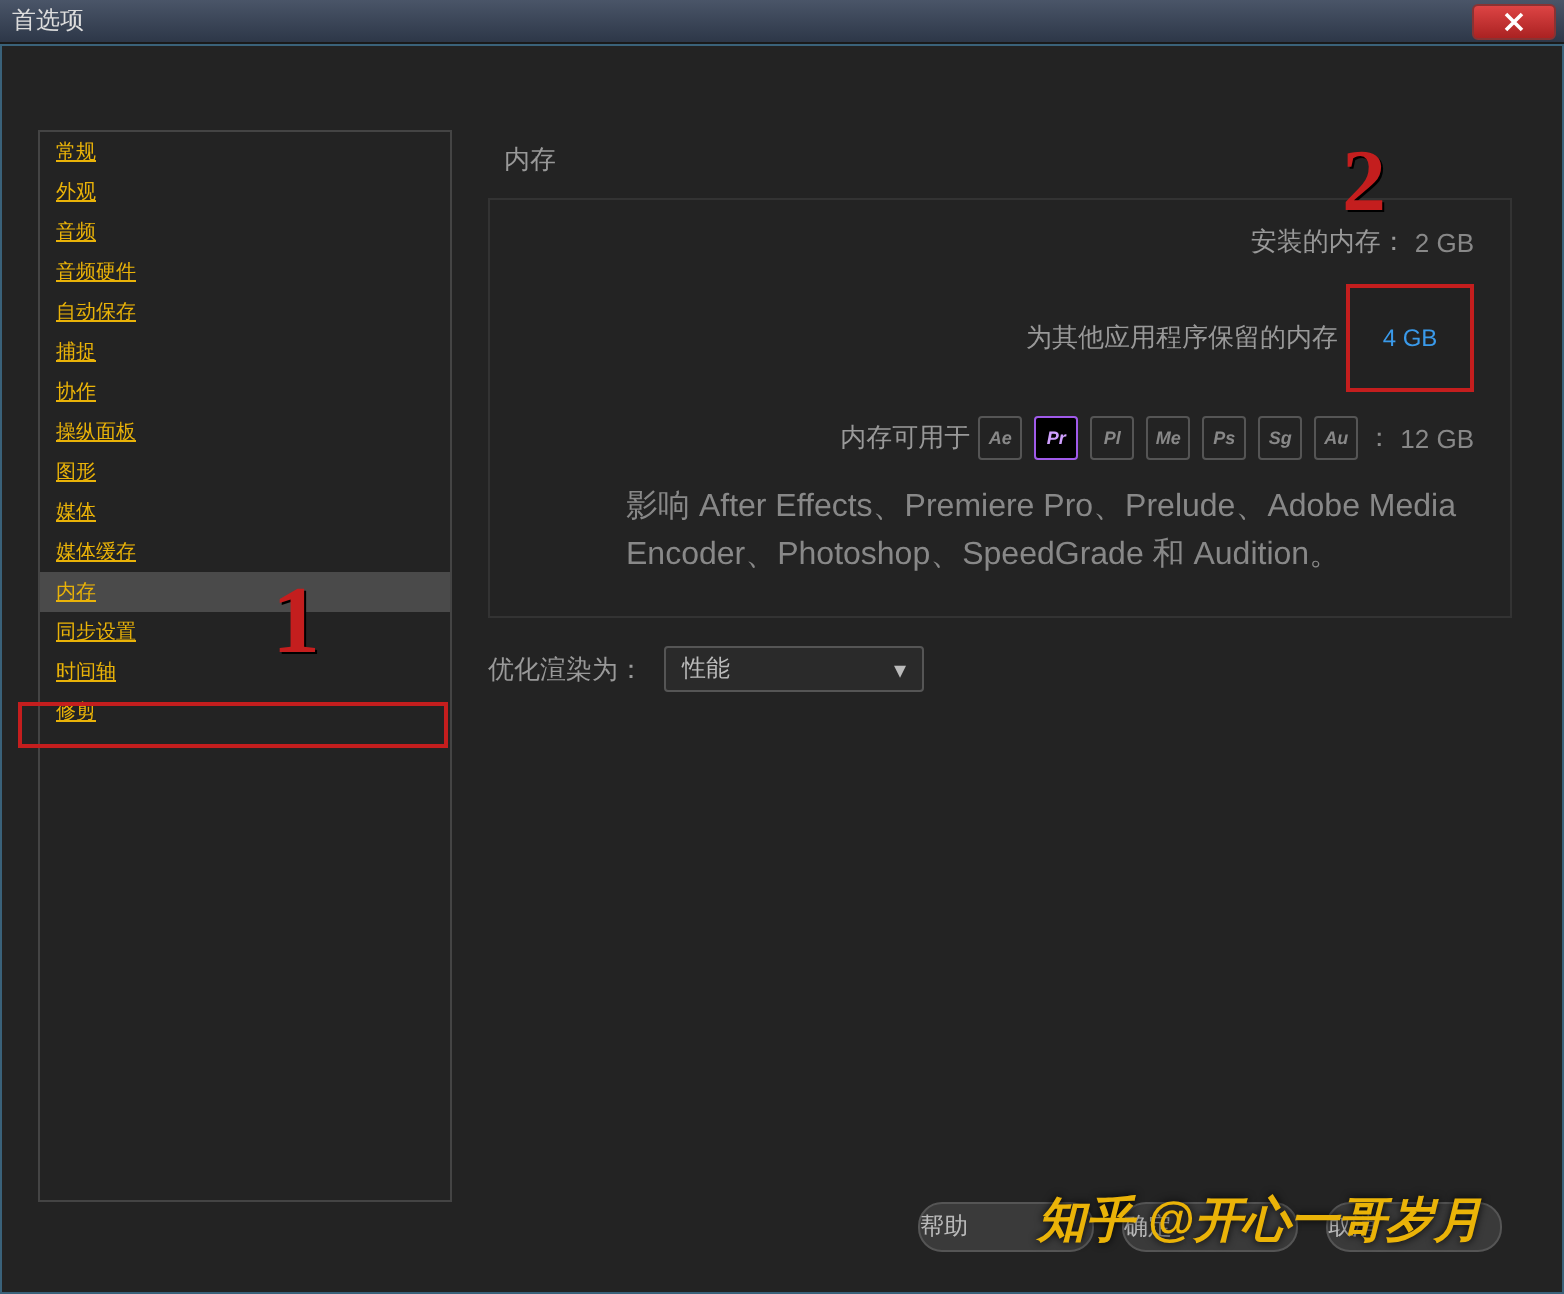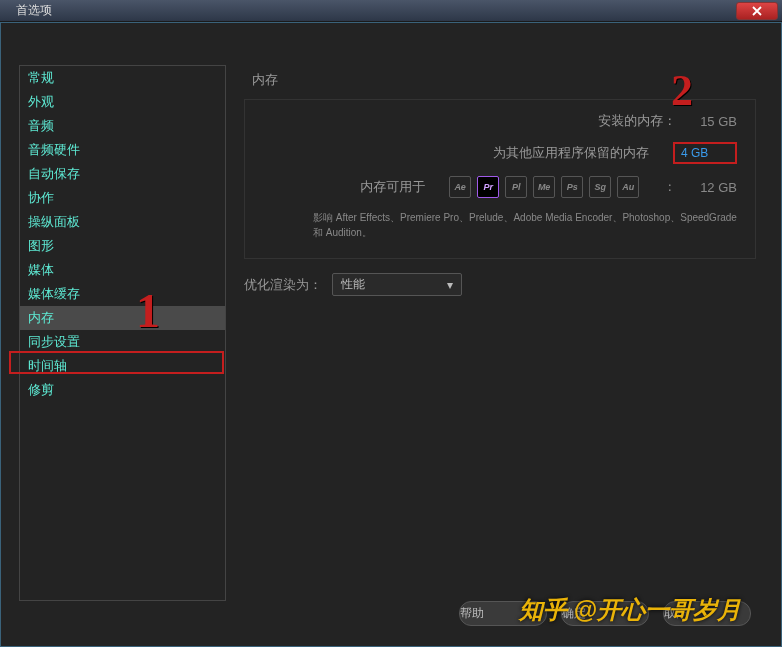--- a/index.html
+++ b/index.html
@@ -10,21 +10,21 @@
       height: 647px;
       position: relative;
       overflow: hidden;
     }
     .titlebar {
       background: linear-gradient(#4a5568, #2d3748);
       height: 22px;
       display: flex;
       align-items: center;
       justify-content: space-between;
-      padding-left: 16px;
+      padding-left: 6px;
       border-bottom: 1px solid #1a1a1a;
     }
     .titlebar-text {
       color: #ddd;
       font-size: 12px;
     }
     .close-btn {
       background: linear-gradient(#d44, #a22);
       width: 42px;
       height: 18px;
@@ -48,23 +48,24 @@
       position: absolute;
       left: 18px;
       top: 42px;
       width: 207px;
       height: 536px;
       border: 1px solid #444;
       background: #232323;
     }
     .sidebar-item {
       padding: 3px 8px;
-      color: #5eead4;
-      font-size: 13px;
-      cursor: pointer;
+      color: #eab308;
+      font-size: 10px;
+      cursor: pointer;
+      text-decoration: underline;
     }
     .sidebar-item.selected {
       background: #4a4a4a;
     }
     .annotation-1-box {
       position: absolute;
       left: 8px;
       top: 328px;
       width: 215px;
       height: 23px;
@@ -109,30 +110,31 @@
     }
     .mem-block {
       border: 1px solid #333;
       padding: 12px 18px 18px 18px;
     }
     .row {
       display: flex;
       align-items: center;
       justify-content: flex-end;
       margin-bottom: 12px;
-      gap: 24px;
+      gap: 4px;
+      text-align: center;
     }
     .row-label { color: #999; }
     .value-static { color: #888; }
     .mem-input {
       background: #222;
       border: 1px solid #3a6a9a;
       color: #3a9aea;
       width: 64px;
-      padding: 2px 6px;
+      padding: 18px 6px;
       font-size: 12px;
     }
     .mem-input-highlight {
       border: 2px solid #c41e1e;
     }
     .app-icons {
       display: flex;
       gap: 6px;
       align-items: center;
     }
@@ -149,21 +151,21 @@
       border-radius: 2px;
       font-style: italic;
     }
     .app-icon.active {
       border-color: #a05aea;
       color: #d0a0ff;
       background: #000000;
     }
     .affects-text {
       color: #888;
-      font-size: 10px;
+      font-size: 16px;
       line-height: 1.5;
       padding-left: 50px;
       margin-top: 6px;
     }
     .optimize-row {
       display: flex;
       align-items: center;
       gap: 10px;
       margin-top: 14px;
     }
@@ -223,38 +225,39 @@
 </div>
 
 <div class="dialog-body">
 
   <div class="sidebar" id="sidebar">
       <div class="sidebar-item">常规</div>
       <div class="sidebar-item">外观</div>
       <div class="sidebar-item">音频</div>
       <div class="sidebar-item">音频硬件</div>
       <div class="sidebar-item">自动保存</div>
+      <div class="sidebar-item">捕捉</div>
       <div class="sidebar-item">协作</div>
       <div class="sidebar-item">操纵面板</div>
       <div class="sidebar-item">图形</div>
       <div class="sidebar-item">媒体</div>
       <div class="sidebar-item">媒体缓存</div>
       <div class="sidebar-item selected">内存</div>
       <div class="sidebar-item">同步设置</div>
       <div class="sidebar-item">时间轴</div>
       <div class="sidebar-item">修剪</div>
     </div>
 
   <div class="main">
     <div class="section-title">内存</div>
 
     <div class="mem-block">
       <div class="row">
         <span class="row-label">安装的内存：</span>
-        <span class="value-static">15 GB</span>
+        <span class="value-static">2 GB</span>
       </div>
       <div class="row">
         <span class="row-label">为其他应用程序保留的内存</span>
         <span class="mem-input mem-input-highlight">4 GB</span>
       </div>
       <div class="row">
         <span class="row-label">内存可用于</span>
         <div class="app-icons" id="app-icons">
             <div class="app-icon">Ae</div>
             <div class="app-icon active">Pr</div>

